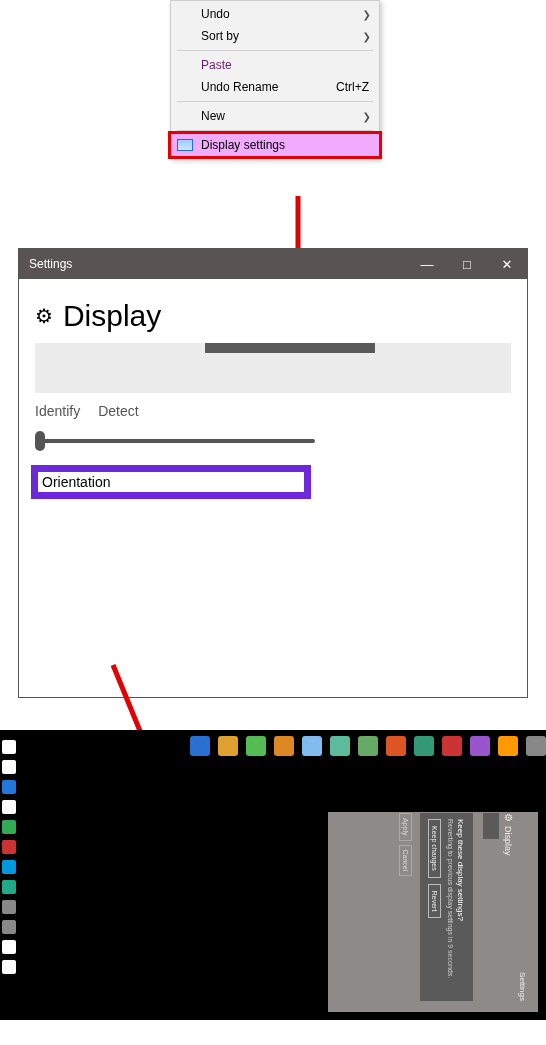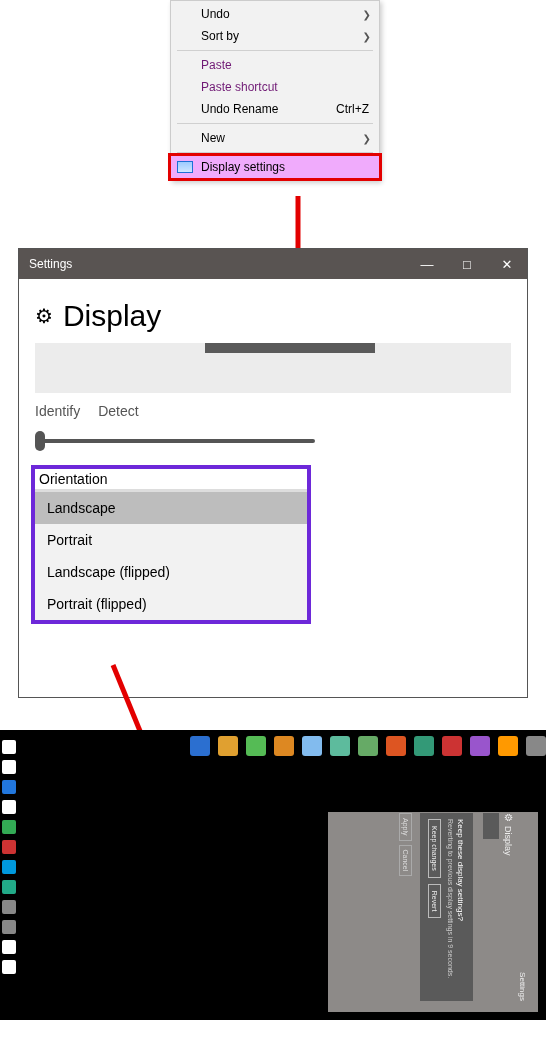--- a/index.html
+++ b/index.html
@@ -50,21 +50,21 @@
   .preview-strip {
     background: #ececec; height: 50px; margin: 4px 0 10px 0; position: relative;
   }
   .preview-bar { position: absolute; top: 0; left: 170px; width: 170px; height: 10px; background: #5a5a5a; }
   .id-detect { display: flex; gap: 18px; font-size: 14px; color: #555; margin-bottom: 20px; }
   .resize-label { font-size: 14px; margin-bottom: 12px; }
   .slider { width: 280px; height: 4px; background: #555; border-radius: 2px; position: relative; margin-bottom: 22px; }
   .slider .knob { position: absolute; left: 0; top: -8px; width: 10px; height: 20px; background: #555; border-radius: 5px; }
 
   .orient-box {
-    border: 4px solid #6d28d9; width: 280px; padding: 0; margin-left: -4px;
+    border: 7px solid #6d28d9; width: 280px; padding: 0; margin-left: -4px;
   }
   .orient-label { font-size: 14px; padding: 2px 4px; }
   .orient-list { border-top: 3px solid #ddd; }
   .orient-opt { padding: 8px 12px; font-size: 14px; background: #f2f2f2; }
   .orient-opt.selected { background: #bdbdbd; }
 
   
   .desk {
     position: absolute; left: 0; top: 730px; width: 546px; height: 290px;
     background: #000;
@@ -111,23 +111,20 @@
     <span class="chevron">❯</span>
   </div>
   <div class="ctx-item">
     <span>Sort by</span>
     <span class="chevron">❯</span>
   </div>
   <div class="ctx-sep"></div>
   <div class="ctx-item disabled">
     <span>Paste</span>
   </div>
-  <div class="ctx-item disabled">
-    <span>Paste shortcut</span>
-  </div>
   <div class="ctx-item">
     <span>Undo Rename</span>
     <span class="shortcut">Ctrl+Z</span>
   </div>
   <div class="ctx-sep"></div>
   <div class="ctx-item">
     <span>New</span>
     <span class="chevron">❯</span>
   </div>
   <div class="ctx-sep"></div>
@@ -167,26 +164,20 @@
     </div>
     <div class="id-detect">
       <span>Identify</span>
       <span>Detect</span>
     </div>
     <div class="slider">
       <div class="knob"></div>
     </div>
     <div class="orient-box">
       <div class="orient-label">Orientation</div>
-      <div class="orient-list">
-        <div class="orient-opt selected">Landscape</div>
-        <div class="orient-opt">Portrait</div>
-        <div class="orient-opt">Landscape (flipped)</div>
-        <div class="orient-opt">Portrait (flipped)</div>
-      </div>
     </div>
   </div>
 </div>
 
 <div class="arrow arrow2">
   <svg width="80" height="130">
       <defs>
         <marker id="a2" markerWidth="10" markerHeight="10" refX="5" refY="5" orient="auto">
           <path d="M0,0 L10,5 L0,10 z" fill="#e30000"></path>
         </marker>

